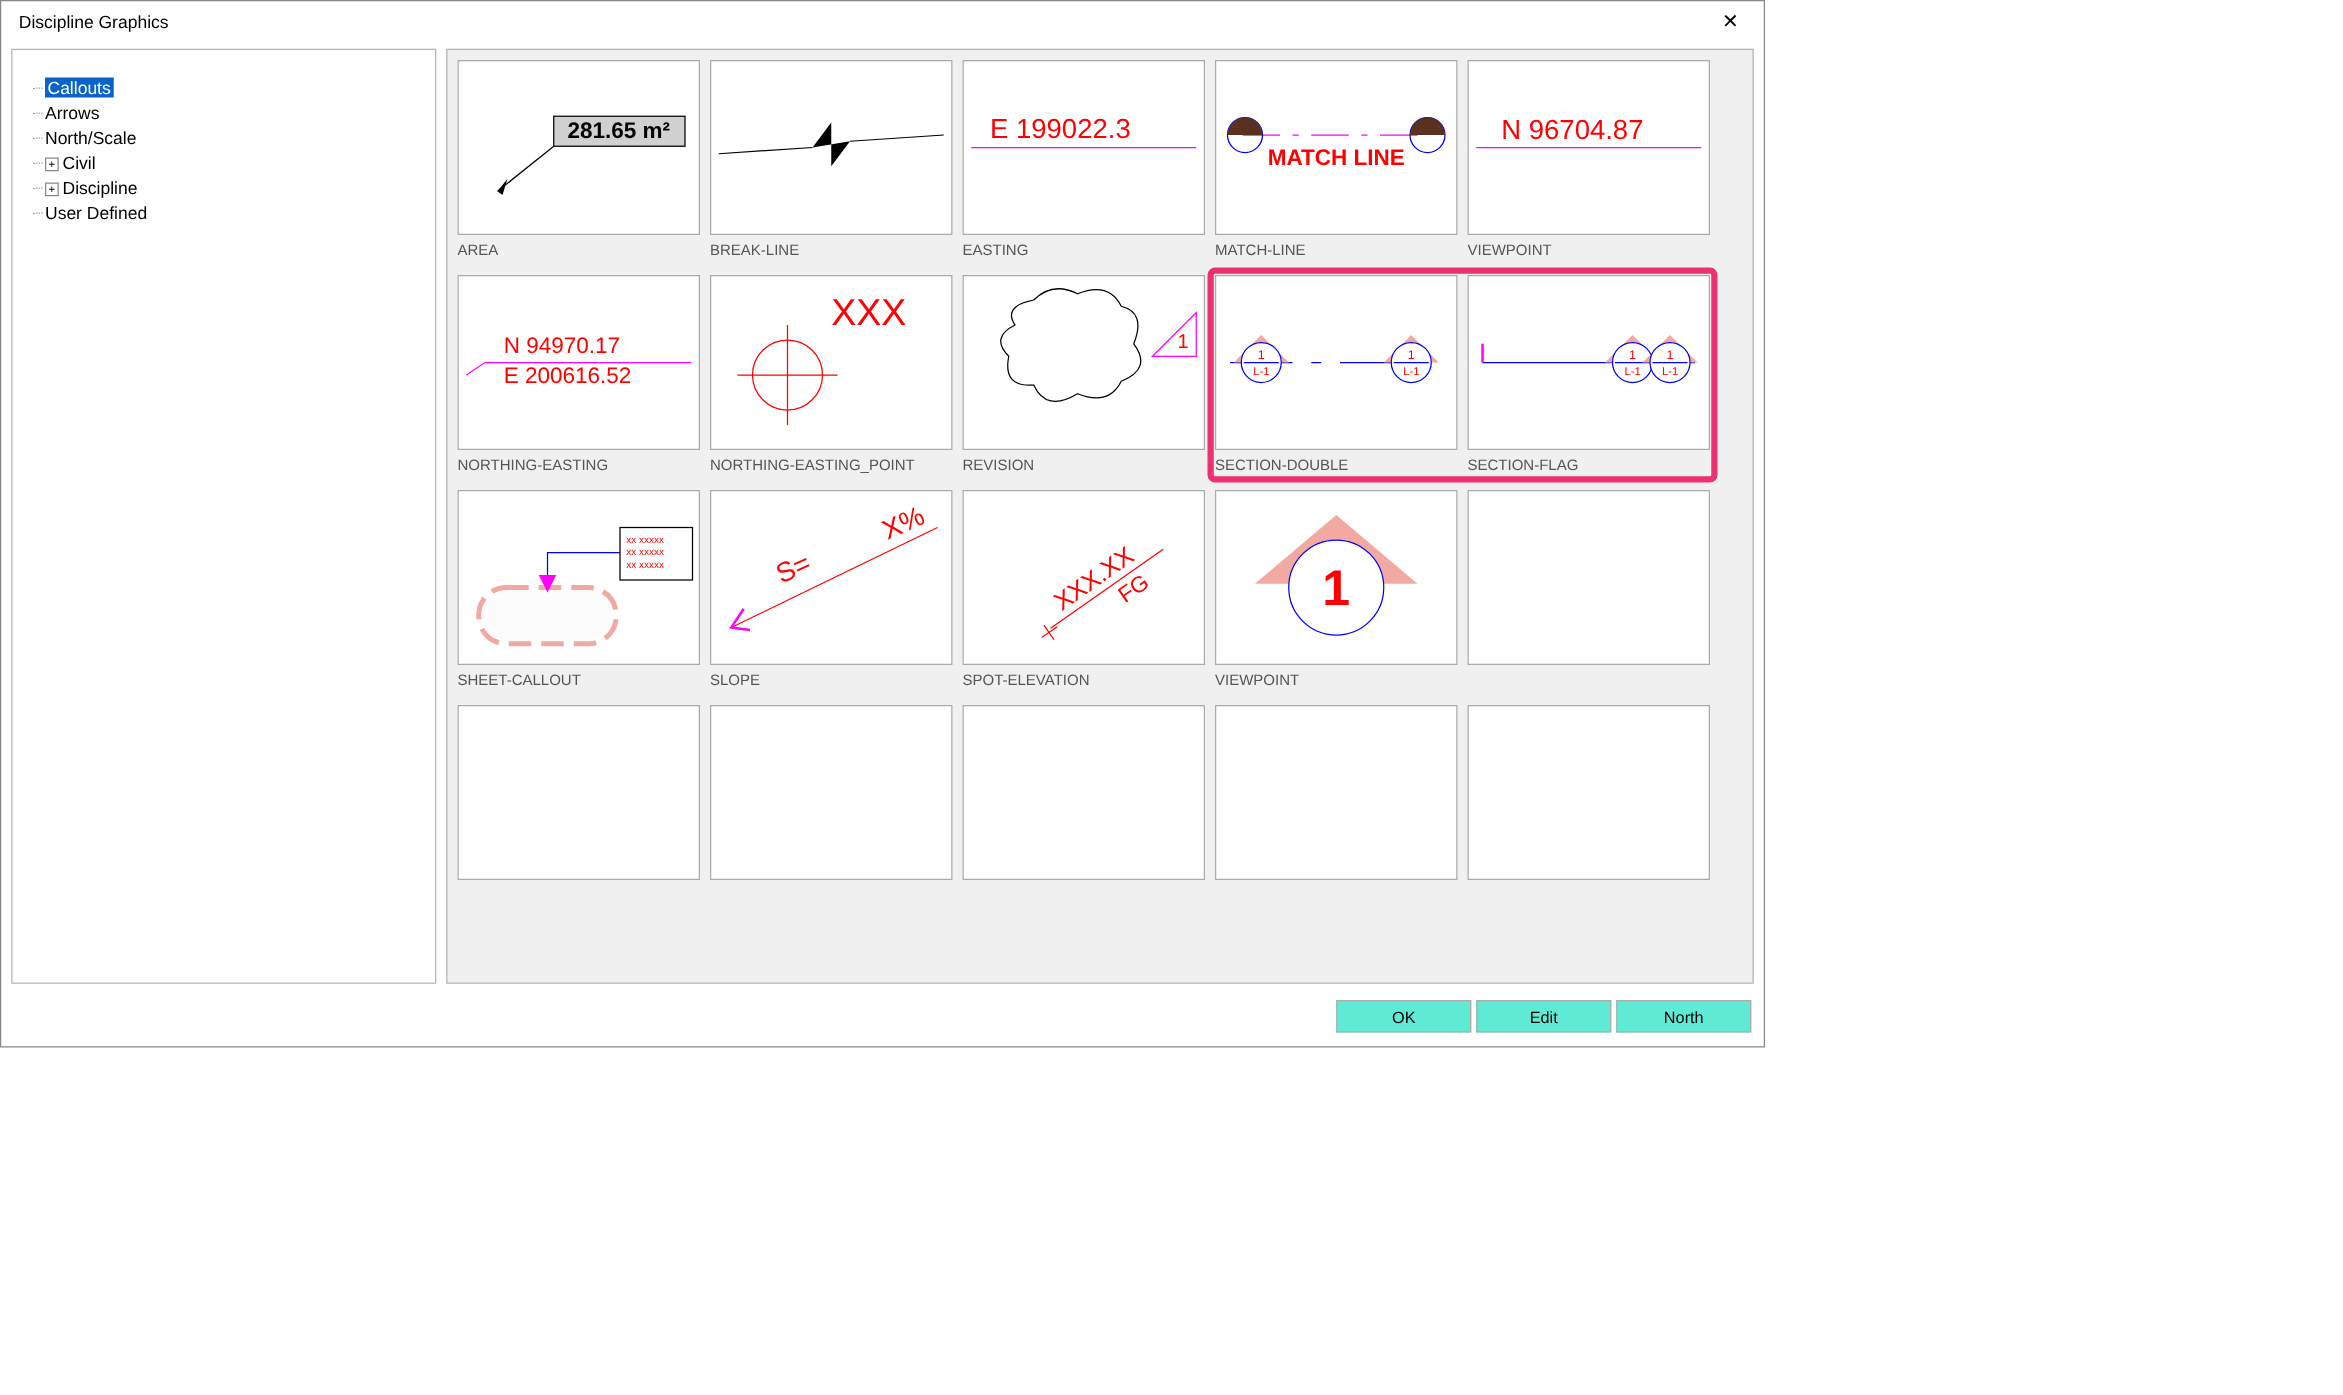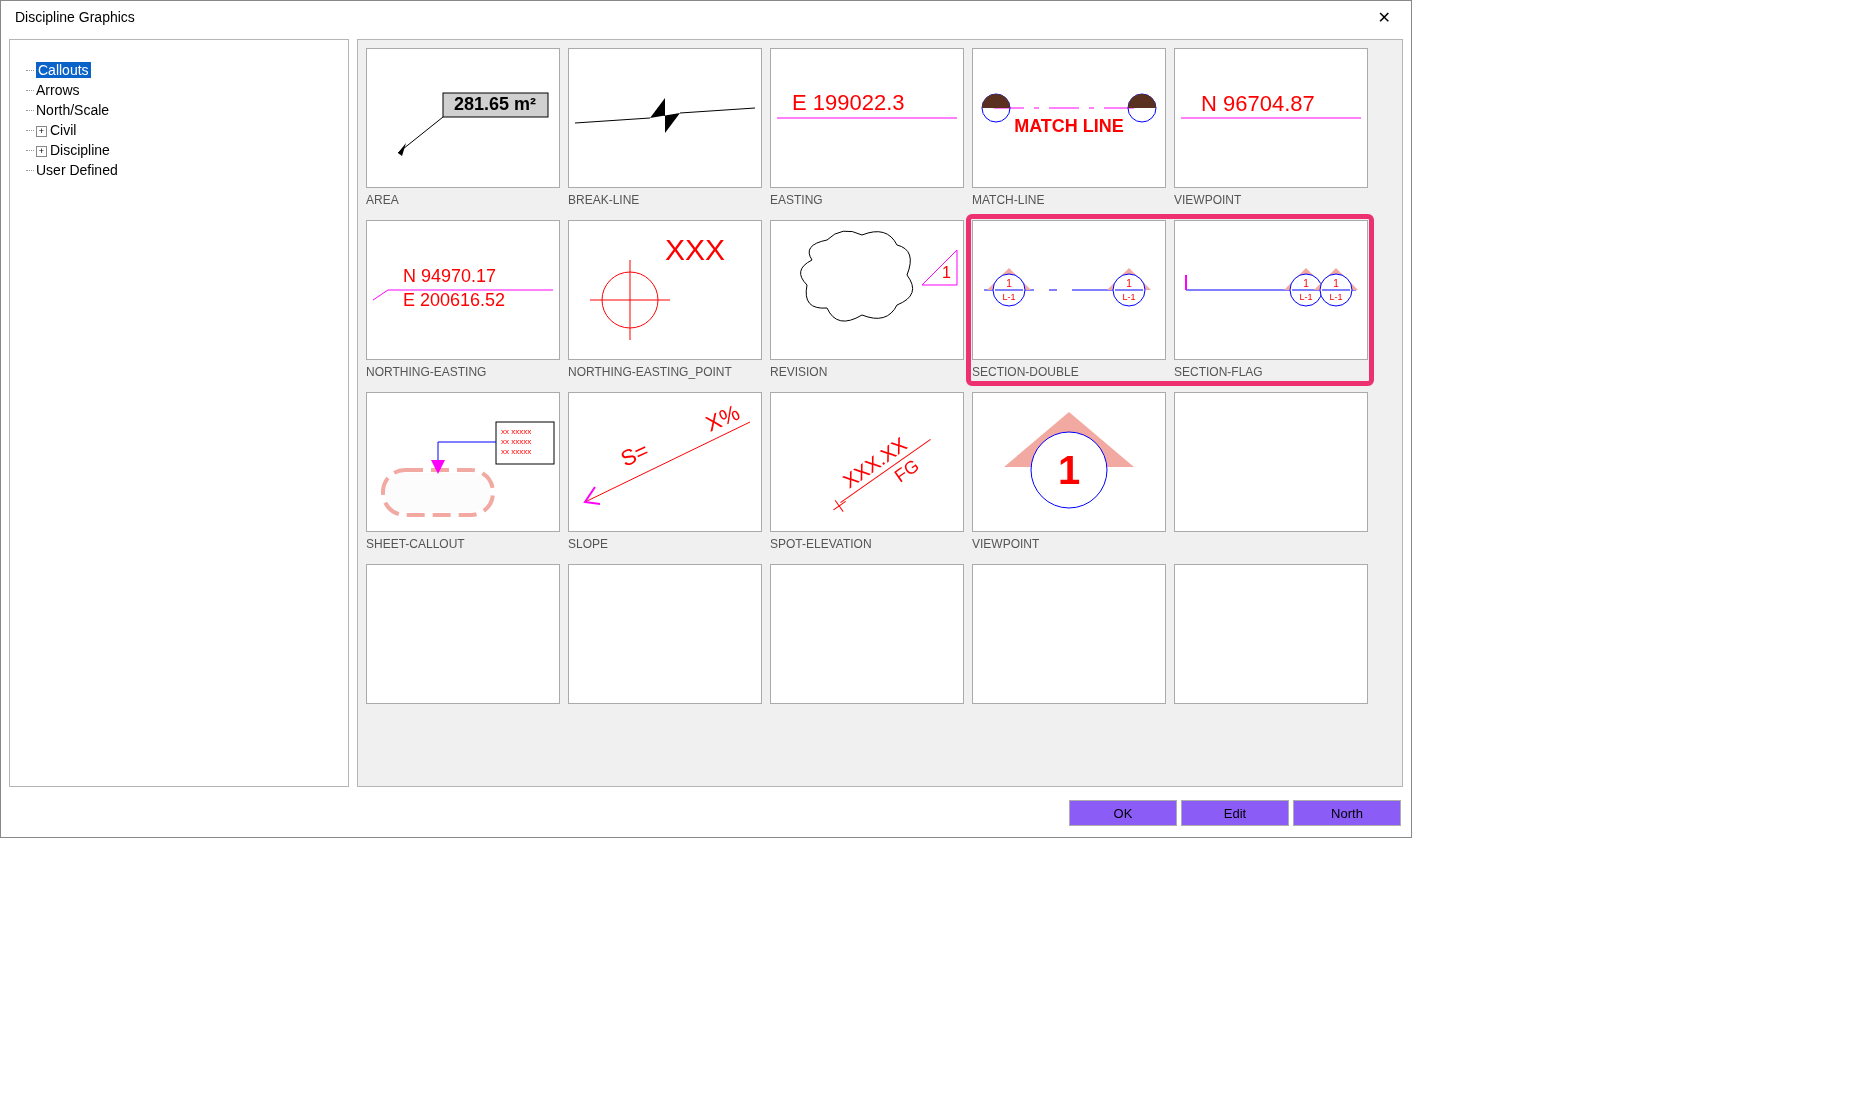--- a/index.html
+++ b/index.html
@@ -118,21 +118,21 @@
     height: 42px;
     display: flex;
     justify-content: flex-end;
     align-items: center;
     gap: 4px;
     padding: 0 10px 6px 0;
   }
   .footer button {
     width: 108px;
     height: 26px;
-    background: #8b5cf6;
+    background: #5eead4;
     border: 1px solid #adadad;
     font-family: inherit;
     font-size: 13px;
     cursor: pointer;
   }
   svg { display: block; }
 </style>
 </head>
 <body>
 

